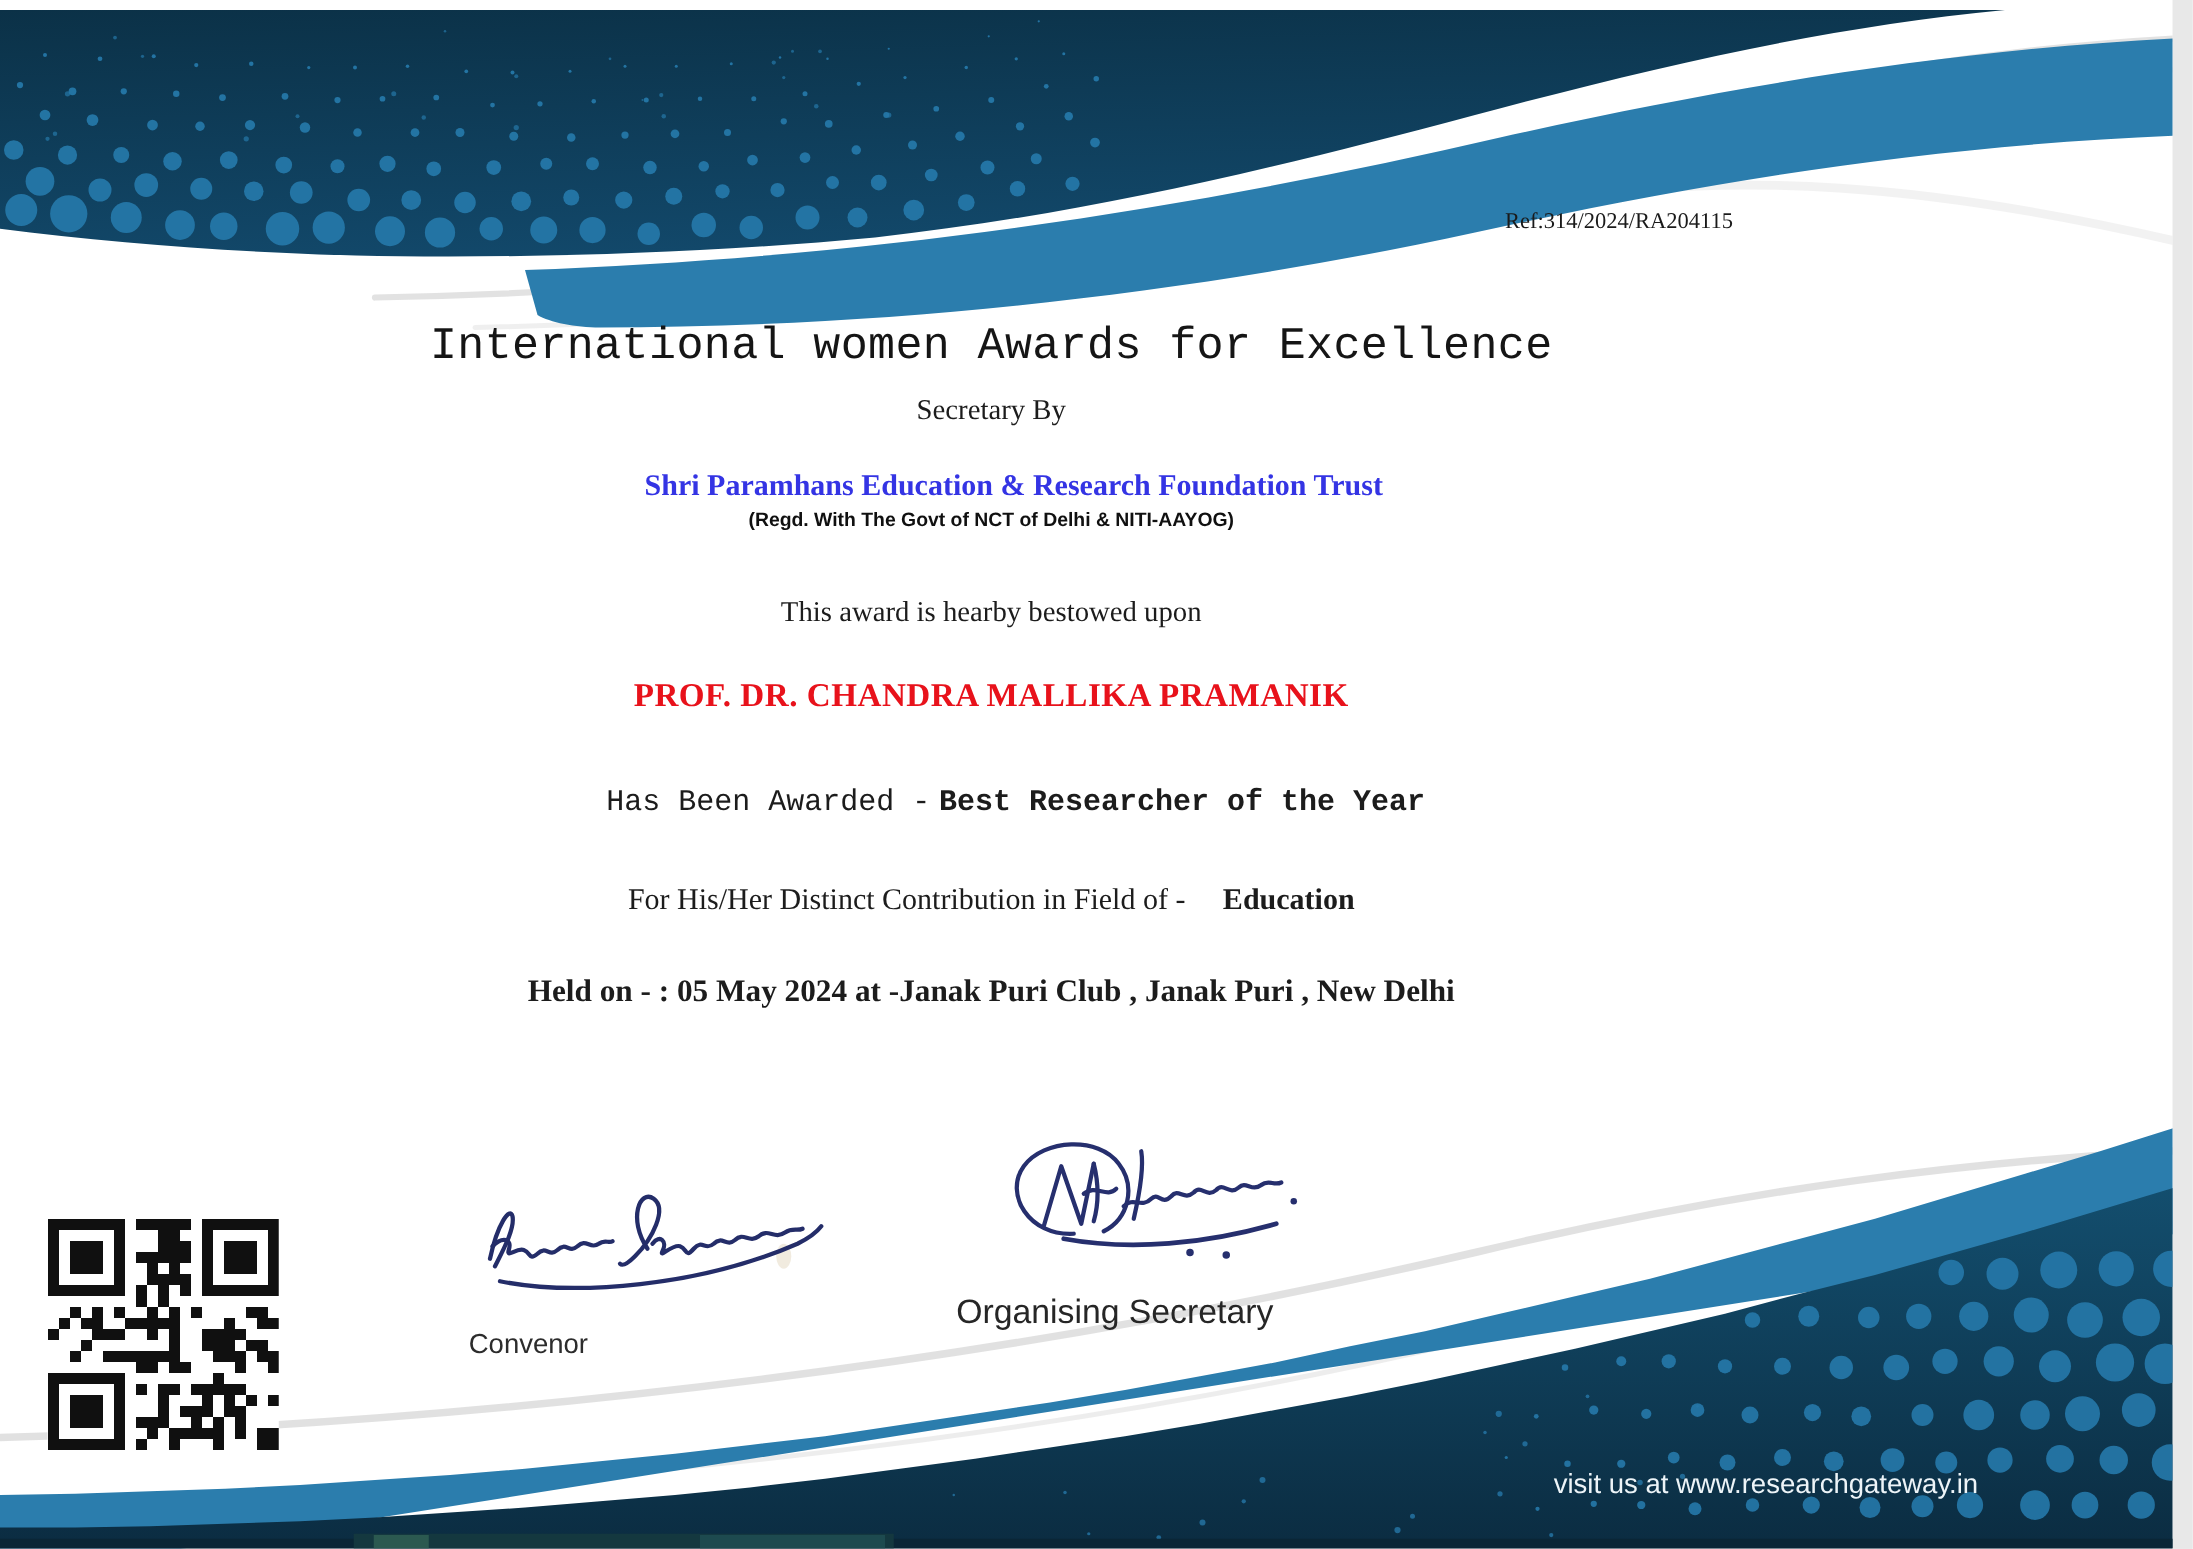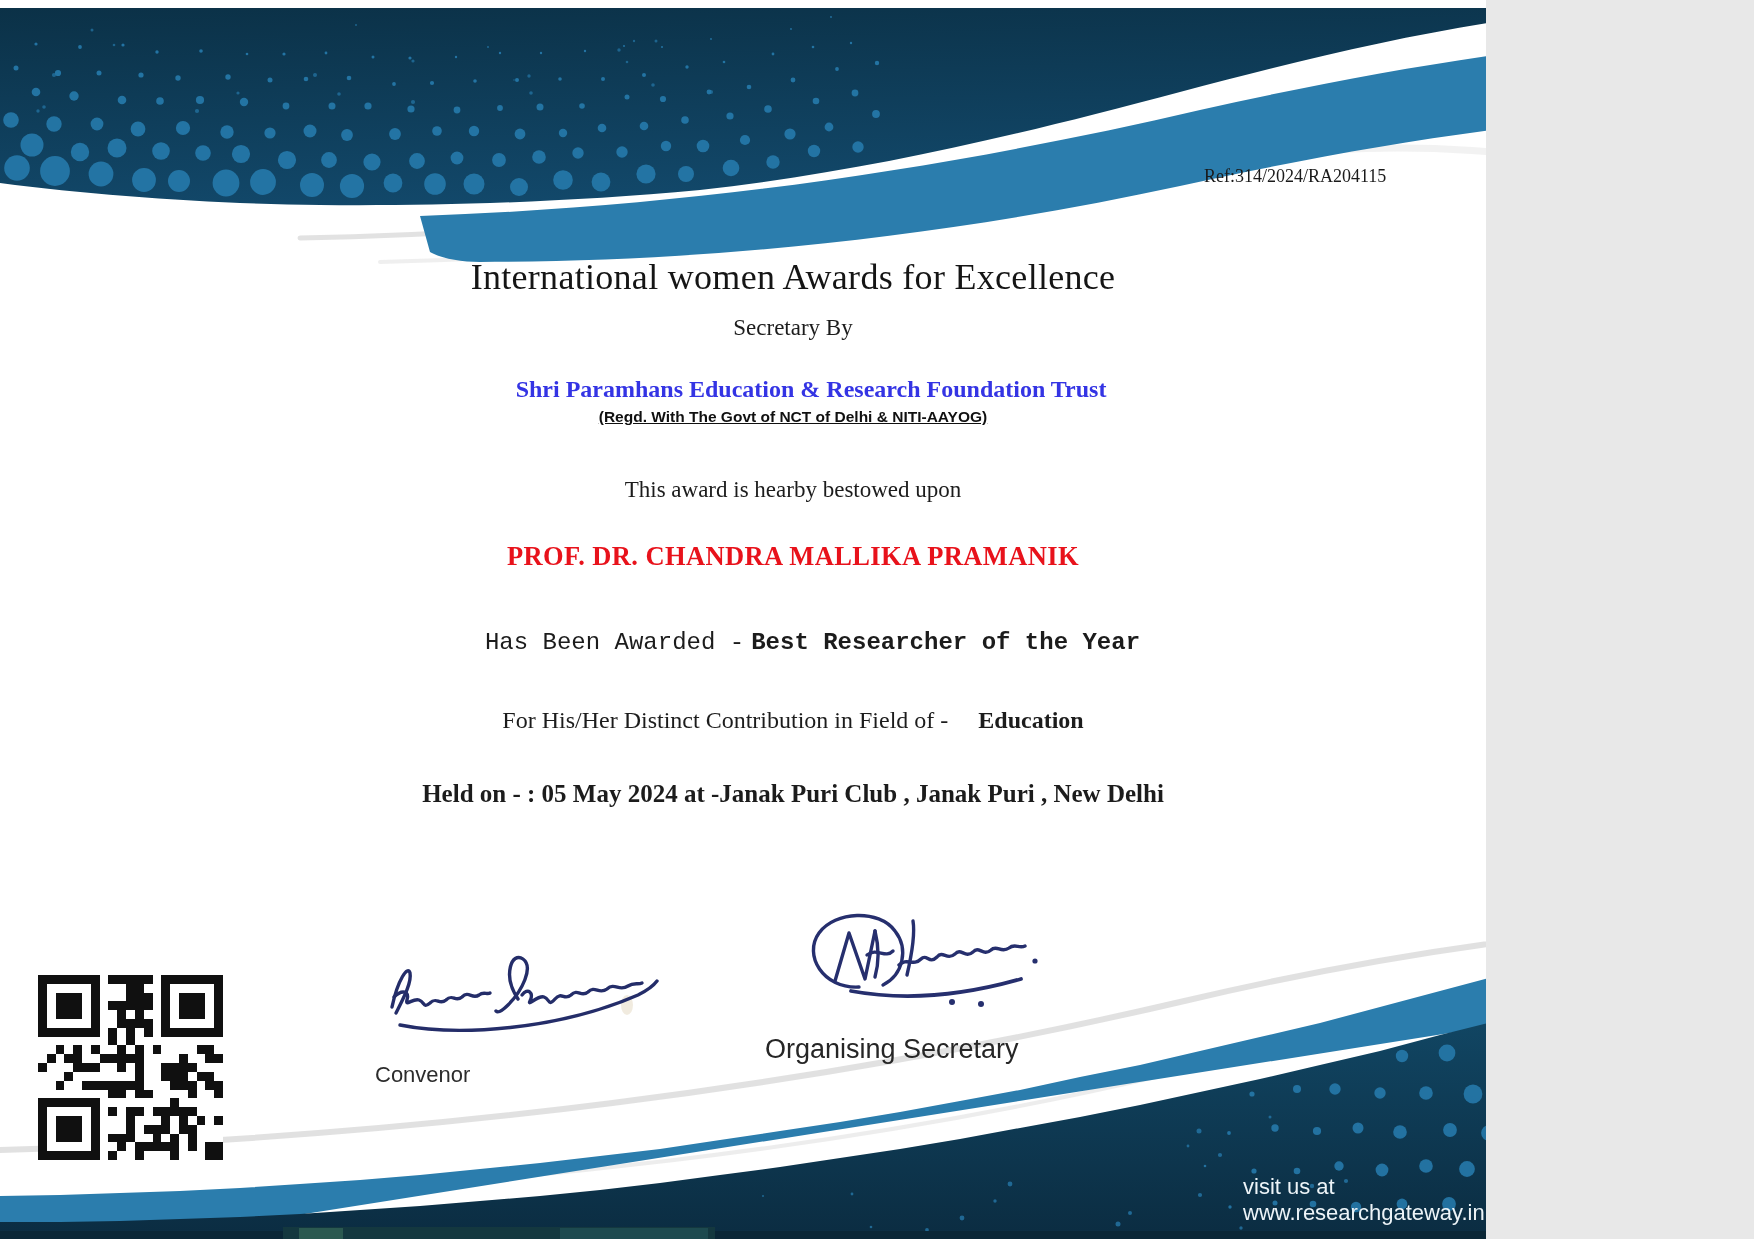--- a/index.html
+++ b/index.html
@@ -1,30 +1,30 @@
 <!DOCTYPE html>
 <html><head>
 <meta charset="utf-8">
 <style>
   html,body{margin:0;padding:0;background:#e8e8e8;}
-  .canvas{position:relative;width:1486px;height:1239px;background:#ffffff;overflow:hidden;
+  .canvas{position:relative;width:1738px;height:1239px;background:#ffffff;overflow:hidden;
           font-family:"Liberation Sans",sans-serif;}
   svg{display:block;}
   .banner{position:absolute;left:0;top:0;pointer-events:none;}
   #top-banner{z-index:1;}
   #bottom-banner{z-index:1;}
   .ref{position:absolute;left:1204px;top:166px;z-index:3;
        font-family:"Liberation Serif",serif;font-size:18px;color:#1a1a1a;}
   .content{position:absolute;left:0;top:0;width:1586px;z-index:3;text-align:center;color:#1c1c1c;}
   .content .line{position:absolute;left:0;right:0;}
-  .title{top:256px;font-family:Liberation Serif, serif;font-size:36px;font-weight:500;
+  .title{top:256px;font-family:Liberation Mono, monospace;font-size:36px;font-weight:500;
          letter-spacing:0.3px;color:#151515;}
   .organized{top:315px;font-family:"Liberation Serif",serif;font-size:23px;}
   .orgname{top:376px;font-family:"Liberation Serif",serif;font-size:24px;font-weight:bold;color:#3434e4;padding-left:36px;}
-  .regd{top:408px;font-family:"Liberation Sans",sans-serif;font-size:15.5px;font-weight:bold;color:#101010;text-decoration:underline;}
+  .regd{top:408px;font-family:"Liberation Sans",sans-serif;font-size:15.5px;font-weight:bold;color:#101010;}
   .bestow{top:477px;font-family:"Liberation Serif",serif;font-size:23px;}
   .recipient{top:541px;font-family:"Liberation Serif",serif;font-size:26.5px;font-weight:bold;
              letter-spacing:0.4px;color:#e8121b;}
   .awarded{top:629px;font-family:Liberation Mono, monospace;font-size:24px;padding-left:39px;}
   .awarded .strong{font-weight:bold;margin-left:7px;}
   .field{top:707px;font-family:"Liberation Serif",serif;font-size:24px;}
   .field .strong{font-weight:bold;margin-left:30px;text-align:center;}
   .event{top:780px;font-family:"Liberation Serif",serif;font-size:25px;font-weight:bold;}
   #qr{position:absolute;left:38px;top:975px;width:185px;height:185px;z-index:3;background:#fff;}
   .sig{position:absolute;z-index:4;}

